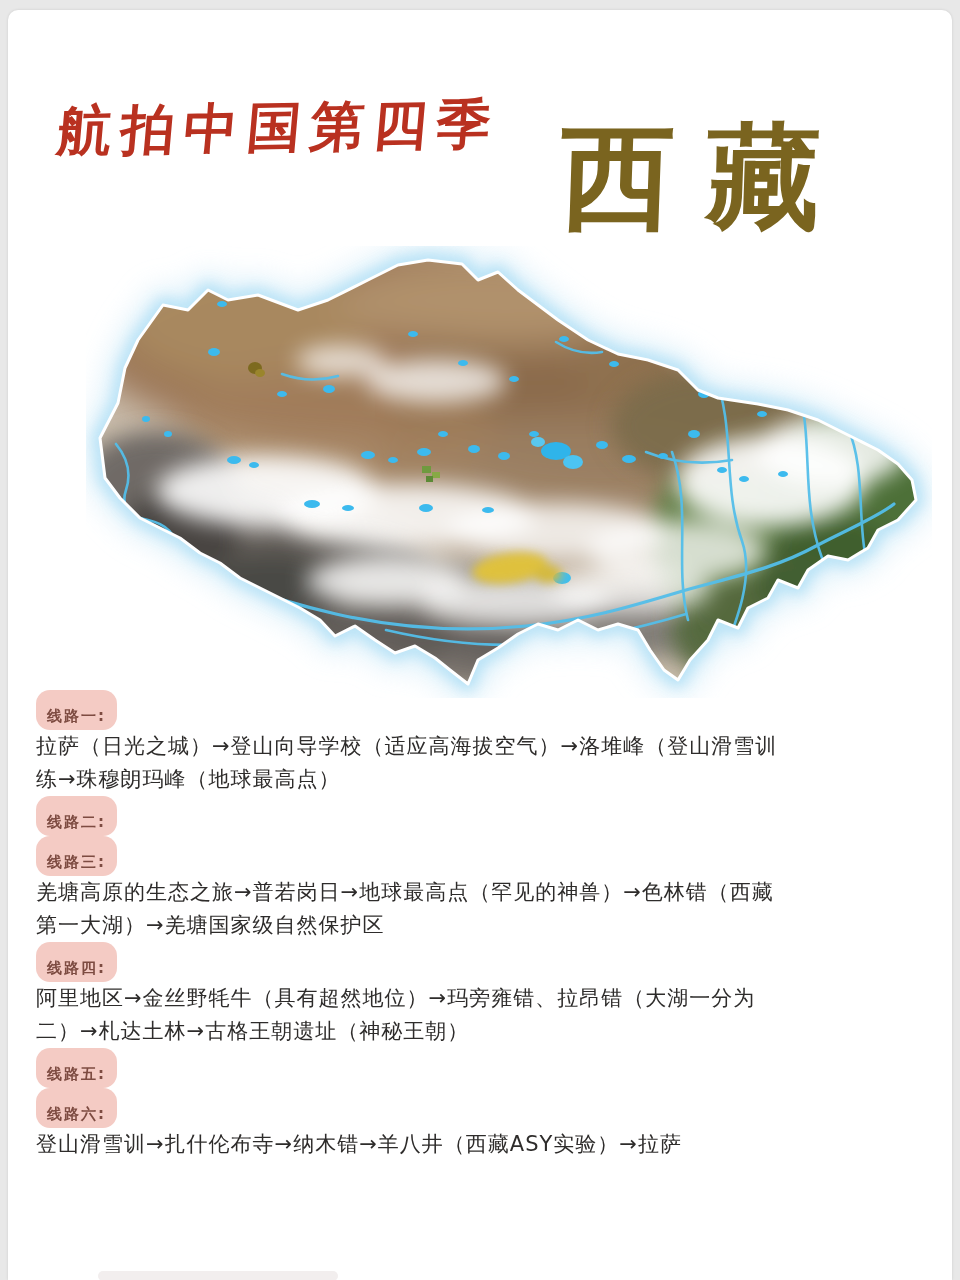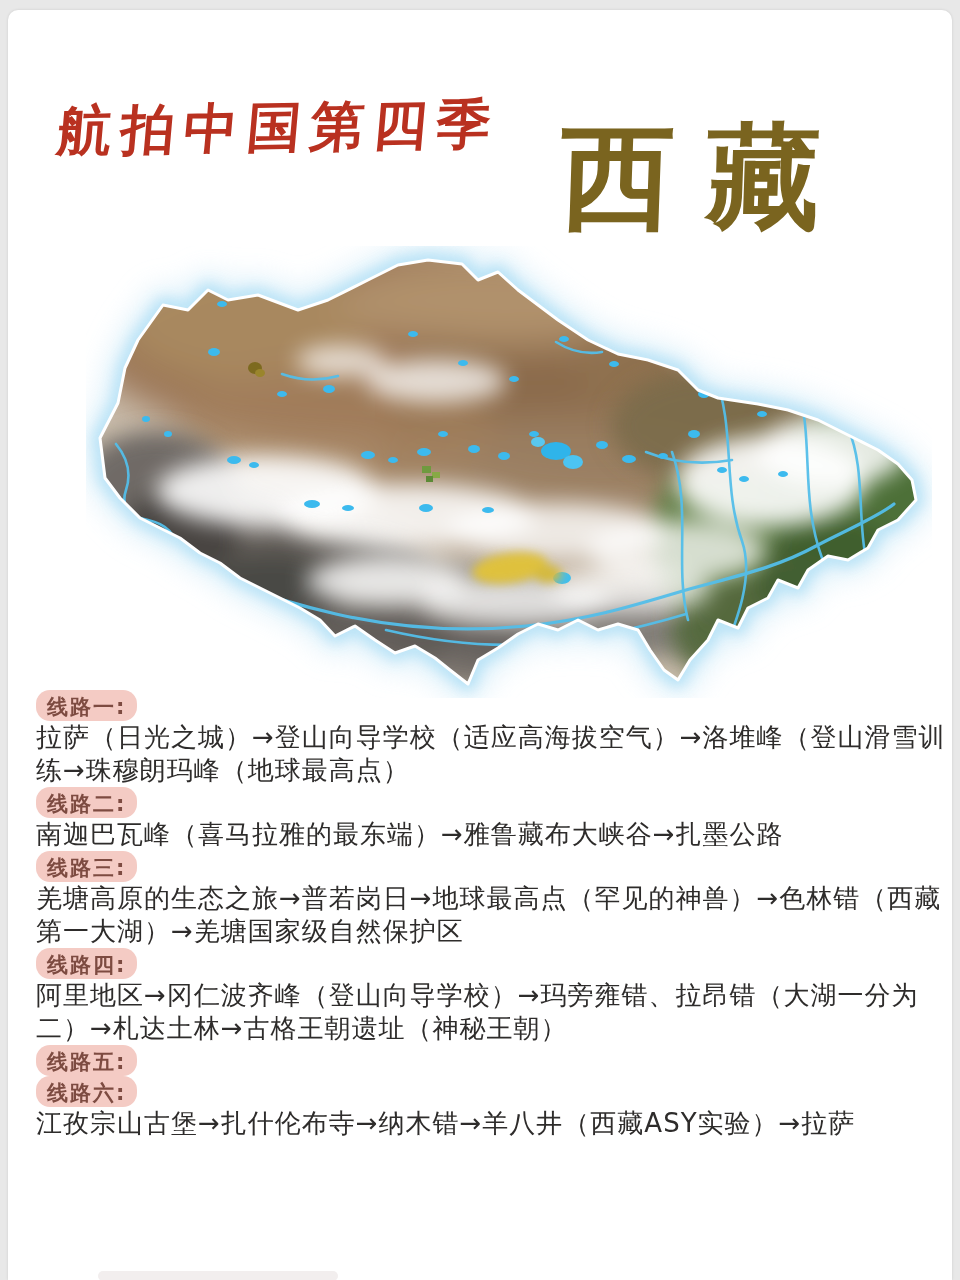--- a/index.html
+++ b/index.html
@@ -41,28 +41,28 @@
   }
   .routes{
     position:absolute;left:28px;top:680px;width:900px;
     color:var(--body-text);
   }
   .route{margin:0}
   .route-label{
     display:inline-block;
     background:var(--pill-bg);
     color:var(--pill-text);
-    font-size:21px;font-weight:700;
+    font-size:15px;font-weight:700;
     line-height:24px;
-    padding:5px 11px 2px;
+    padding:14px 11px 2px;
     border-radius:14px;
     letter-spacing:2px;
   }
   .route-text{
-    font-size:26px;
+    font-size:21px;
     line-height:33px;
     letter-spacing:1px;
     white-space:pre;
     font-weight:500;
   }
   .page-bottom-smudge{
     position:absolute;left:90px;top:1261px;width:240px;height:10px;
     background:#f2eeee;border-radius:6px;
   }
 </style>
@@ -226,35 +226,34 @@
   </div>
 
   <div class="routes">
     <div class="route">
       <span class="route-label">线路一:</span>
       <div class="route-text">拉萨（日光之城）→登山向导学校（适应高海拔空气）→洛堆峰（登山滑雪训
 练→珠穆朗玛峰（地球最高点）</div>
     </div>
     <div class="route">
       <span class="route-label">线路二:</span>
-      <div class="route-text">南迦巴瓦峰（喜马拉雅的最东端）→雅鲁藏布大峡谷→扎墨公路</div>
     </div>
     <div class="route">
       <span class="route-label">线路三:</span>
       <div class="route-text">羌塘高原的生态之旅→普若岗日→地球最高点（罕见的神兽）→色林错（西藏
 第一大湖）→羌塘国家级自然保护区</div>
     </div>
     <div class="route">
       <span class="route-label">线路四:</span>
-      <div class="route-text">阿里地区→冈仁波齐峰（登山向导学校）→玛旁雍错、拉昂错（大湖一分为
+      <div class="route-text">阿里地区→金丝野牦牛（具有超然地位）→玛旁雍错、拉昂错（大湖一分为
 二）→札达土林→古格王朝遗址（神秘王朝）</div>
     </div>
     <div class="route">
       <span class="route-label">线路五:</span>
     </div>
     <div class="route">
       <span class="route-label">线路六:</span>
-      <div class="route-text">江孜宗山古堡→扎什伦布寺→纳木错→羊八井（西藏ASY实验）→拉萨</div>
+      <div class="route-text">登山滑雪训→扎什伦布寺→纳木错→羊八井（西藏ASY实验）→拉萨</div>
     </div>
   </div>
 
   <div class="page-bottom-smudge"></div>
 </div>
 
 </body></html>

